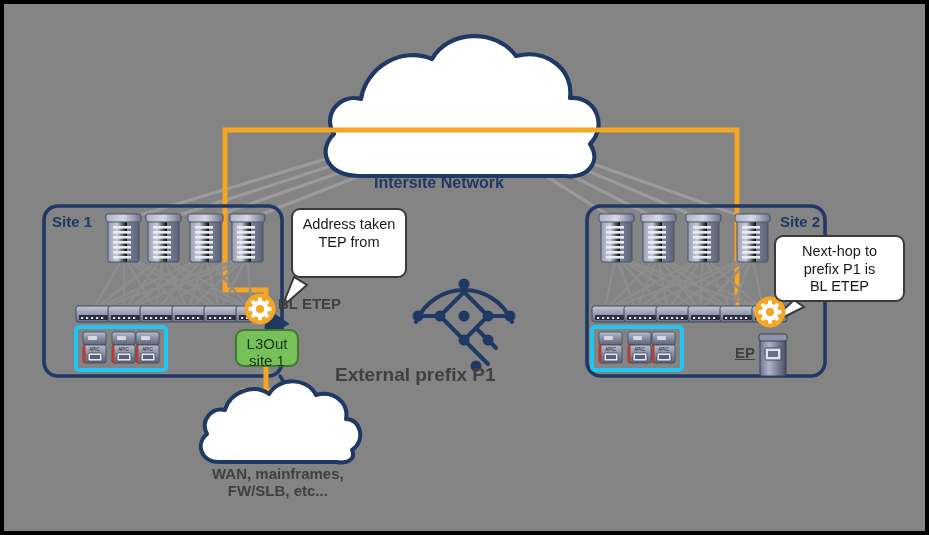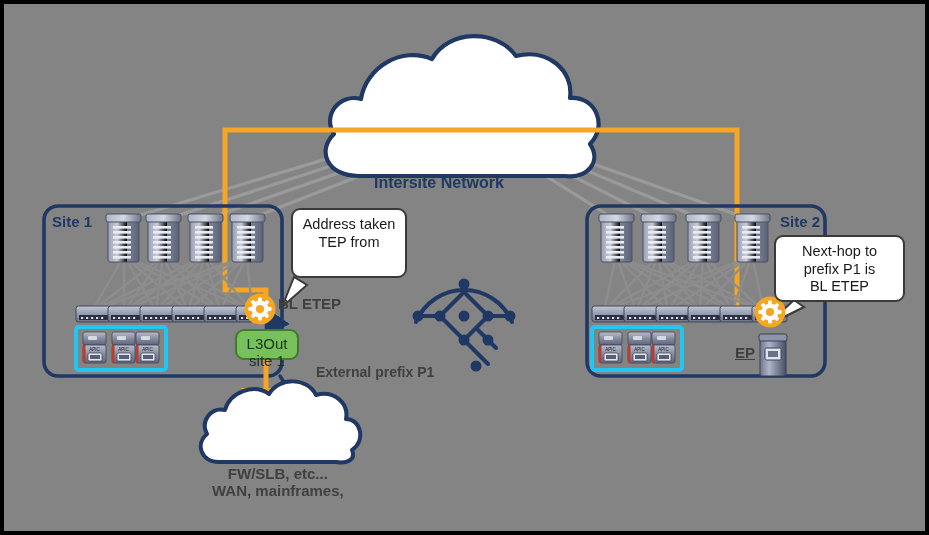--- a/index.html
+++ b/index.html
@@ -587,36 +587,36 @@
   <div class="lbl lbl-navy" style="left:370px; top:170px; font-size:16px;">Intersite Network</div>
 
   <div class="lbl lbl-navy" style="left:48px; top:209px; font-size:15px;">Site 1</div>
 
   <div class="lbl lbl-navy" style="left:776px; top:209px; font-size:15px;text-align:right;">Site 2</div>
 
   <div class="lbl lbl-dark" style="left:274px; top:291px; font-size:15px;">BL ETEP</div>
 
   <div class="lbl lbl-dark" style="left:731px; top:340px; font-size:15px;text-decoration:underline;">EP</div>
 
-  <div class="lbl lbl-dark" style="left:312px; top:360px; font-size:14px;">External prefix P1</div>
+  <div class="lbl lbl-dark" style="left:331px; top:360px; font-size:19px;">External prefix P1</div>
 
   <div class="callout" style="left:287px; top:204px; width:116px; height:70px;">
     <div>Address taken</div>
     <div>TEP from</div>
   </div>
 
   <div class="callout" style="left:770px; top:231px; width:131px; height:67px;">
     <div>Next-hop to</div>
     <div>prefix P1 is</div>
     <div>BL ETEP</div>
   </div>
 
-  <div class="green-box" style="left:231px; top:325px; width:64px; height:31px;">
+  <div class="green-box" style="left:231px; top:325px; width:64px; height:38px;">
     <div>L3Out</div>
     <div>site 1</div>
   </div>
 
   <div class="lbl lbl-dark" style="left:208px; top:461px; font-size:15px; text-align:center;">
+    <div>WAN, mainframes,</div>
     <div>FW/SLB, etc...</div>
-    <div>WAN, mainframes,</div>
   </div>
 
 </div>
 
 </body></html>

